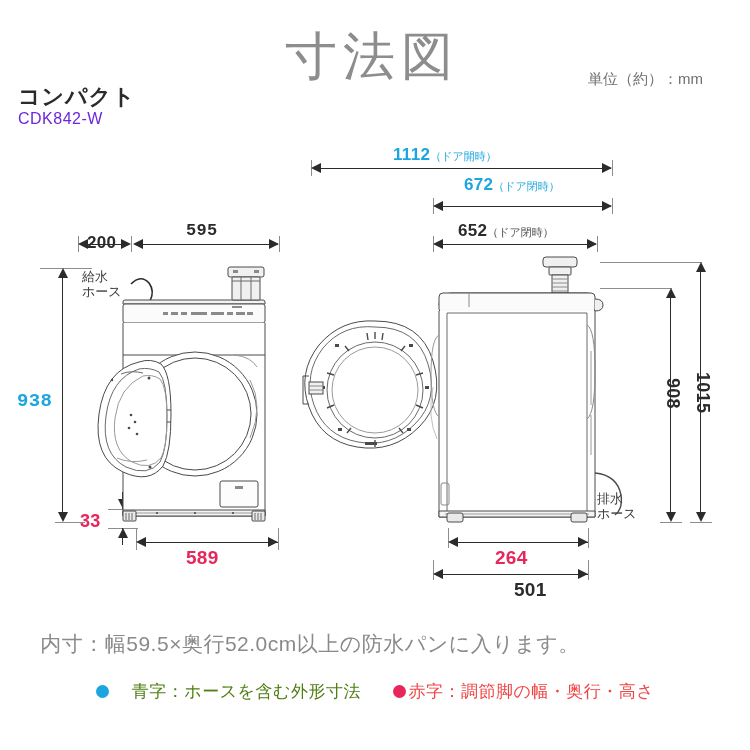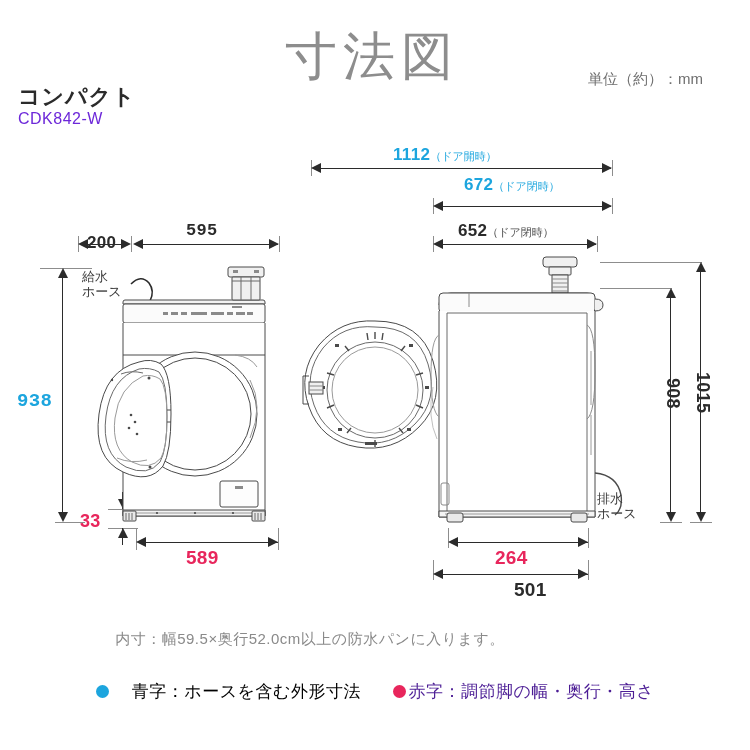--- a/index.html
+++ b/index.html
@@ -57,33 +57,33 @@
   .vtext{writing-mode:vertical-rl;text-orientation:mixed;}
 
   
   .callout{
     font-size:13px;color:#3a3a3a;line-height:1.15;white-space:nowrap;
   }
 
   
   .caption{
     left:0;top:630px;width:620px;text-align:center;
-    font-size:15px;color:#8a8a8a;letter-spacing:.5px;
+    font-size:21px;color:#8a8a8a;letter-spacing:.5px;
   }
   .legend{
     left:0;top:680px;width:750px;text-align:center;
     font-size:17px;letter-spacing:.5px;
   }
   .legend .seg{display:inline-block;vertical-align:middle;}
   .legend .gap{display:inline-block;width:22px;}
   .dot{display:inline-block;width:13px;height:13px;border-radius:50%;vertical-align:-1px;margin-right:2px;}
   .dot.b{background:#1ca5de;}
   .dot.r{background:#e8265c;}
-  .lg-b{color:#000000;margin-left:21px;}
-  .lg-r{color:#4c1d95;text-align:center;}
+  .lg-b{color:#4d7c0f;margin-left:21px;}
+  .lg-r{color:#ef4444;text-align:center;}
 
   svg{display:block;overflow:visible;}
 </style>
 </head>
 <body>
 
 <div id="stage">
 
   <div class="abs title">寸法図</div>
   <div class="abs unit">単位（約）：mm</div>

